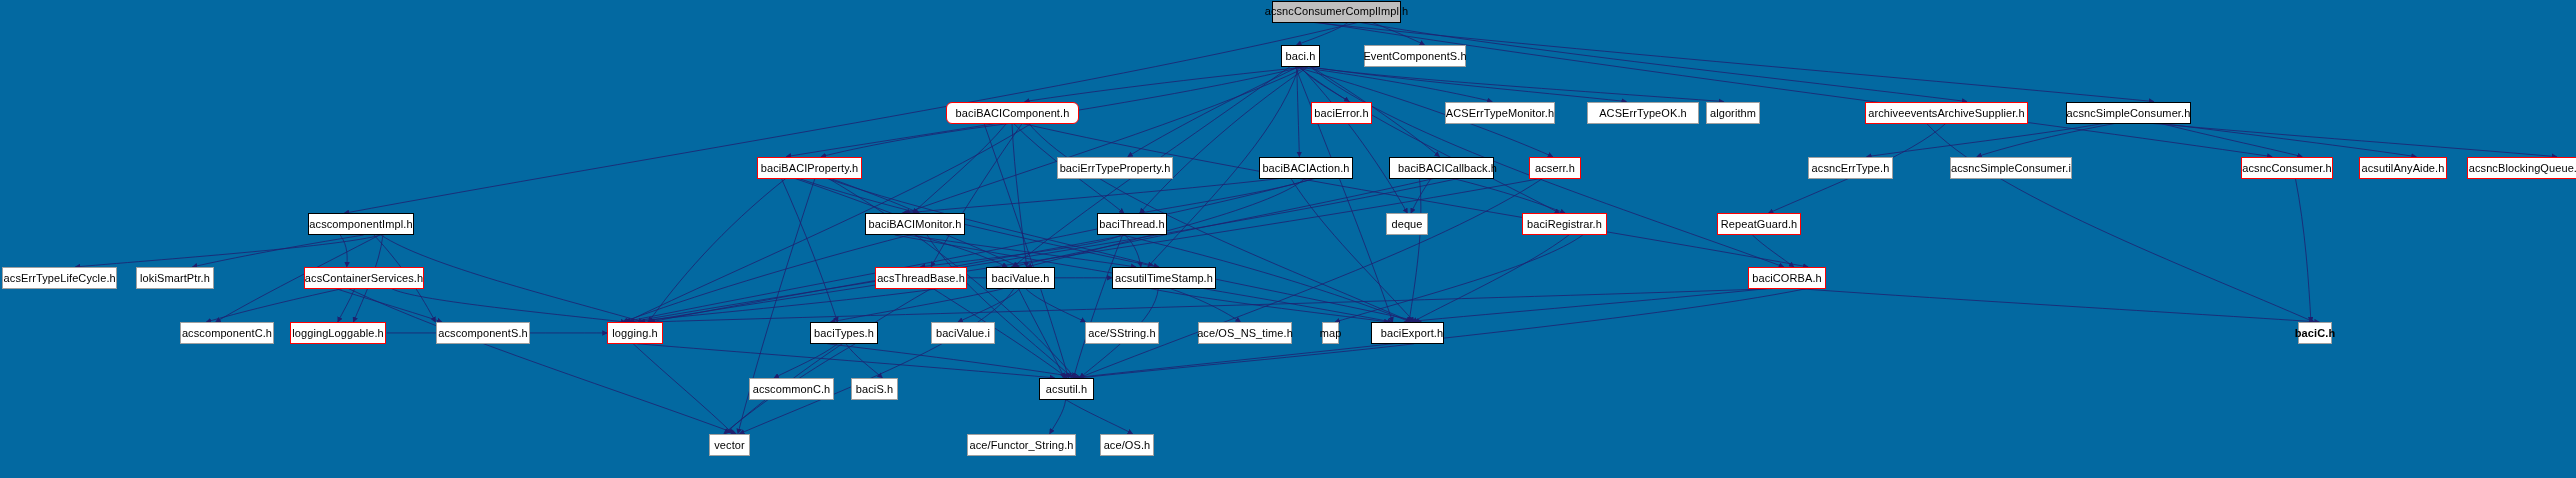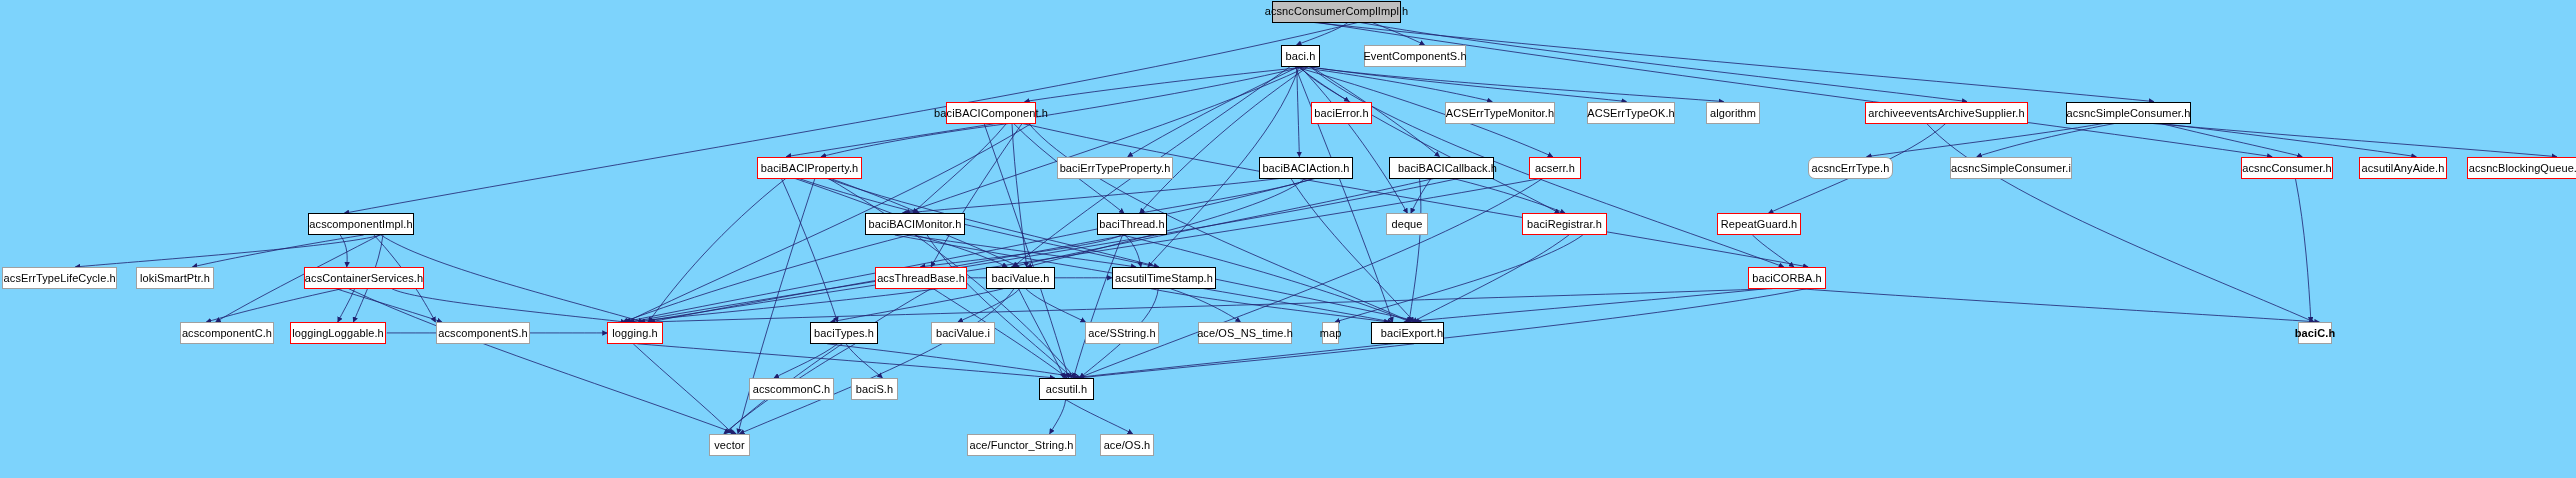--- a/index.html
+++ b/index.html
@@ -1,19 +1,19 @@
 <!DOCTYPE html>
 <html style="font-size:11.6px"><head>
 <meta charset="utf-8">
 <style>
   html,body{margin:0;padding:0;background:#ffffff;}
   #canvas{
     position:relative;
     width:2576px;height:478px;
-    background:#7dd3fc;
+    background:#0369a1;
     font-family:"Liberation Sans", sans-serif;
     overflow:hidden;
   }
   #edges{position:absolute;left:0;top:0;width:2576px;height:478px;pointer-events:none;}
   .node{
     position:absolute;
     box-sizing:border-box;
     display:flex;align-items:center;justify-content:center;
     height:22px;
     font-size:11px;
@@ -149,33 +149,33 @@
         <path d="M 2977.5 170.0 C 3039.6 186.1, 3121.0 203.1, 3172.7 216.0" marker-end="url(#arw)"></path>
         <path d="M 2977.1 170.0 C 3106.9 186.1, 3243.6 203.1, 3330.0 216.0" marker-end="url(#arw)"></path>
         <path d="M 2963.5 170.0 C 3141.1 186.1, 3375.2 203.1, 3523.8 216.0" marker-end="url(#arw)"></path>
         <path d="M 3163.4 246.0 C 3176.9 315.3, 3181.8 388.6, 3184.8 444.0" marker-end="url(#arw)"></path>
         <path d="M 2414.8 324.0 C 2430.6 339.4, 2455.9 355.7, 2471.9 368.0" marker-end="url(#arw)"></path>
       </g>
   </svg>
 <div class="node root" style="left: 1272px; top: 0.7px; width: 129px;">acsncConsumerComplImpl.h</div>
     <div class="node black" style="left: 1281px; top: 45px; width: 39px;">baci.h</div>
     <div class="node " style="left: 1364px; top: 45px; width: 102px;">EventComponentS.h</div>
-    <div class="node red" style="left: 946px; top: 102px; width: 90px;">baciBACIComponent.h</div>
+    <div class="node red" style="left: 946px; top: 102px; width: 133px; border-radius: 6px;">baciBACIComponent.h</div>
     <div class="node red" style="left: 1311px; top: 102px; width: 61px;">baciError.h</div>
     <div class="node " style="left: 1445px; top: 102px; width: 110px;">ACSErrTypeMonitor.h</div>
-    <div class="node " style="left: 1587px; top: 102px; width: 88px;">ACSErrTypeOK.h</div>
+    <div class="node " style="left: 1587px; top: 102px; width: 112px;">ACSErrTypeOK.h</div>
     <div class="node " style="left: 1706px; top: 102px; width: 54px;">algorithm</div>
     <div class="node red" style="left: 1865px; top: 102px; width: 163px;">archiveeventsArchiveSupplier.h</div>
     <div class="node black" style="left: 2066px; top: 102px; width: 125px;">acsncSimpleConsumer.h</div>
     <div class="node red" style="left: 757px; top: 157px; width: 105px;">baciBACIProperty.h</div>
     <div class="node " style="left: 1057px; top: 157px; width: 116px;">baciErrTypeProperty.h</div>
     <div class="node black" style="left: 1259px; top: 157px; width: 94px;">baciBACIAction.h</div>
     <div class="node black" style="left: 1389px; top: 157px; width: 105px; padding-left: 12px;">baciBACICallback.h</div>
     <div class="node red" style="left: 1529px; top: 157px; width: 52px;">acserr.h</div>
-    <div class="node " style="left: 1808px; top: 157px; width: 85px; border-radius: 7px;">acsncErrType.h</div>
+    <div class="node " style="left: 1808px; top: 157px; width: 85px;">acsncErrType.h</div>
     <div class="node " style="left: 1950px; top: 157px; width: 122px;">acsncSimpleConsumer.i</div>
     <div class="node red" style="left: 2241px; top: 157px; width: 92px;">acsncConsumer.h</div>
     <div class="node red" style="left: 2359px; top: 157px; width: 88px;">acsutilAnyAide.h</div>
     <div class="node red" style="left: 2467px; top: 157px; width: 118px;">acsncBlockingQueue.h</div>
     <div class="node black" style="left: 308px; top: 213px; width: 106px;">acscomponentImpl.h</div>
     <div class="node black" style="left: 865px; top: 213px; width: 100px;">baciBACIMonitor.h</div>
     <div class="node black" style="left: 1097px; top: 213px; width: 70px;">baciThread.h</div>
     <div class="node " style="left: 1386px; top: 213px; width: 42px;">deque</div>
     <div class="node red" style="left: 1522px; top: 213px; width: 85px;">baciRegistrar.h</div>
     <div class="node red" style="left: 1717px; top: 213px; width: 84px;">RepeatGuard.h</div>

